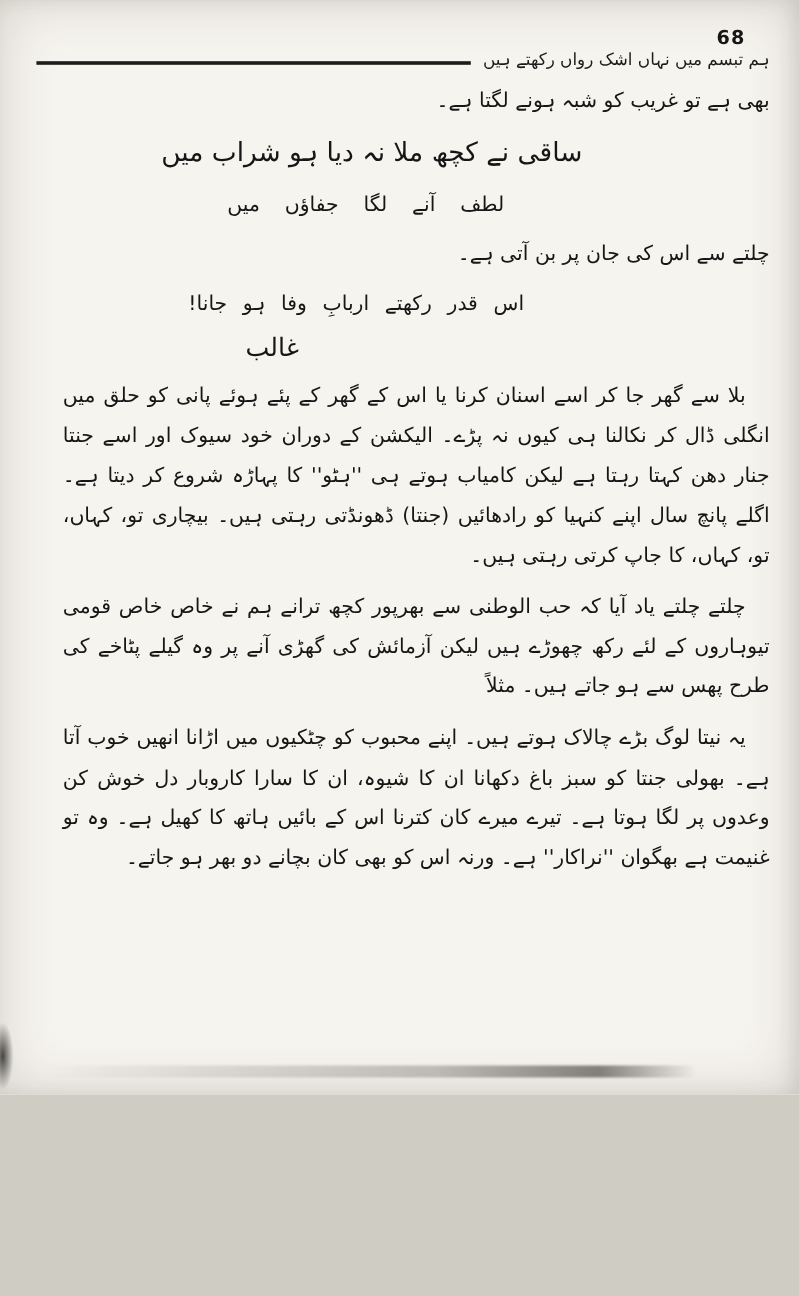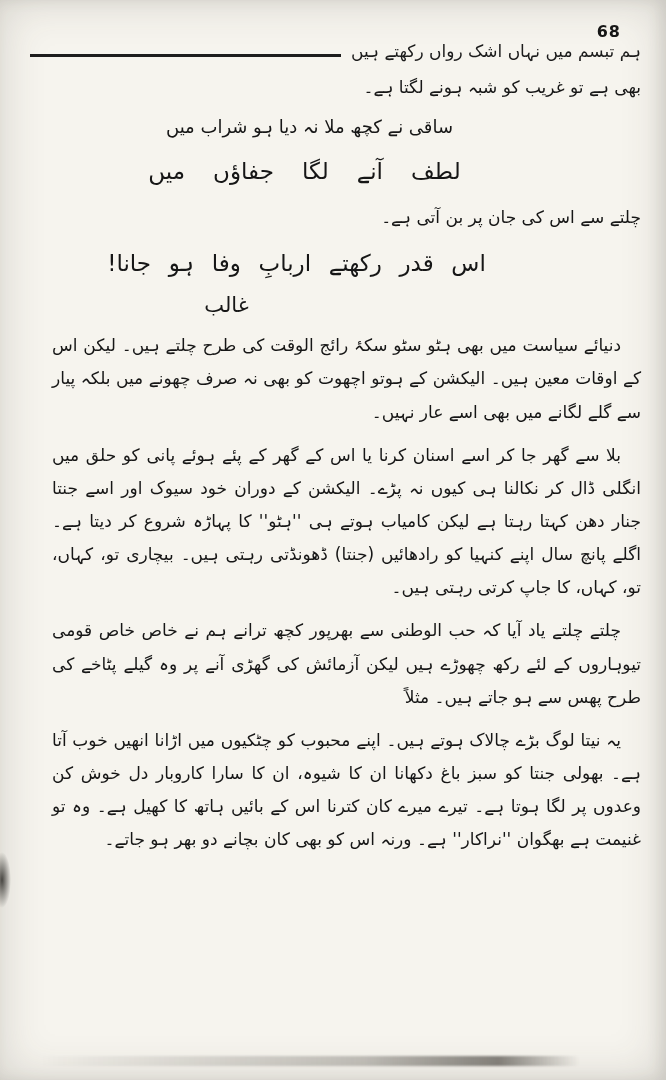--- a/index.html
+++ b/index.html
@@ -3,58 +3,58 @@
 <meta charset="utf-8">
 <style>
   html,body{margin:0;padding:0;}
   body{
     width:666px;height:1080px;
     background:#cfccc4;
     font-family:"DejaVu Sans", sans-serif;
   }
   .scan-page{
     position:relative;
-    width:666px;height:1080px;
+    width:666px;height:912px;
     background:#f6f4ee;
     box-shadow:inset 0 0 46px rgba(60,55,45,.18), inset -6px 0 14px rgba(60,55,45,.10);
     overflow:hidden;
     direction:rtl;
     color:#161616;
   }
   .page-inner{padding:18px 25px 0 30px;}
   
   .page-number{
     font-size:16px;font-weight:bold;letter-spacing:1px;
     margin:4px 20px 0 0;
   }
   .header-row{
     display:flex;align-items:flex-end;gap:10px;
     margin-top:0;
   }
   .running-title{
-    font-size:17px;white-space:nowrap;color:#1b1b1b;
+    font-size:14px;white-space:nowrap;color:#1b1b1b;
   }
   .header-rule{
     flex:1;height:0;border-bottom:3px solid #1d1d1d;margin-bottom:4px;
   }
   
   main{display:block;margin-top:10px;margin-left:22px;}
   p{margin:0;}
   .prose{
     font-size:17px;line-height:1.95;
     text-align:justify;
   }
   .indent{text-indent:20px;}
   .verse{
-    font-size:18px;line-height:2.1;
+    font-size:22px;line-height:2.1;
     text-align:center;padding-left:0;padding-right:74px;
     margin:4px 0;
   }
   .couplet{
-    font-size:23px;line-height:1.7;
+    font-size:17px;line-height:1.7;
     text-align:center;
     margin:10px 0;
   }
   .couplet-a{word-spacing:.9em;padding-right:84px;}
   .couplet-b{word-spacing:.45em;padding-right:100px;}
   .ghalib{
     font-size:21px;text-align:center;padding-right:240px;
     margin:8px 0 12px 0;
   }
   .verse-mark{
@@ -96,21 +96,20 @@
 
 
       <p class="couplet couplet-a gap-s">لطف آنے لگا جفاؤں میں</p>
 
       <p class="prose gap-s">چلتے سے اس کی جان پر بن آتی ہے۔</p>
 
       <p class="couplet couplet-b">اس قدر رکھتے اربابِ وفا ہو جانا!</p>
 
       <p class="ghalib">غالب</p>
 
-      <p class="prose indent gap-m">دنیائے سیاست میں بھی ہٹو سٹو سکۂ رائج الوقت کی طرح چلتے ہیں۔ لیکن اس کے اوقات معین ہیں۔ الیکشن کے ہوتو اچھوت کو بھی نہ صرف چھونے میں بلکہ پیار سے گلے لگانے میں بھی اسے عار نہیں۔</p>
 
       <p class="prose indent gap-m">بلا سے گھر جا کر اسے اسنان کرنا یا اس کے گھر کے پئے ہوئے پانی کو حلق میں انگلی ڈال کر نکالنا ہی کیوں نہ پڑے۔ الیکشن کے دوران خود سیوک اور اسے جنتا جنار دھن کہتا رہتا ہے لیکن کامیاب ہوتے ہی ''ہٹو'' کا پہاڑہ شروع کر دیتا ہے۔ اگلے پانچ سال اپنے کنہیا کو رادھائیں (جنتا) ڈھونڈتی رہتی ہیں۔ بیچاری تو، کہاں، تو، کہاں، کا جاپ کرتی رہتی ہیں۔</p>
 
       <p class="prose indent gap-m">چلتے چلتے یاد آیا کہ حب الوطنی سے بھرپور کچھ ترانے ہم نے خاص خاص قومی تیوہاروں کے لئے رکھ چھوڑے ہیں لیکن آزمائش کی گھڑی آنے پر وہ گیلے پٹاخے کی طرح پھس سے ہو جاتے ہیں۔ مثلاً</p>
 
       <p class="prose indent gap-m">یہ نیتا لوگ بڑے چالاک ہوتے ہیں۔ اپنے محبوب کو چٹکیوں میں اڑانا انھیں خوب آتا ہے۔ بھولی جنتا کو سبز باغ دکھانا ان کا شیوہ، ان کا سارا کاروبار دل خوش کن وعدوں پر لگا ہوتا ہے۔ تیرے میرے کان کترنا اس کے بائیں ہاتھ کا کھیل ہے۔ وہ تو غنیمت ہے بھگوان ''نراکار'' ہے۔ ورنہ اس کو بھی کان بچانے دو بھر ہو جاتے۔</p>
 
     </main>
   </div>
 

